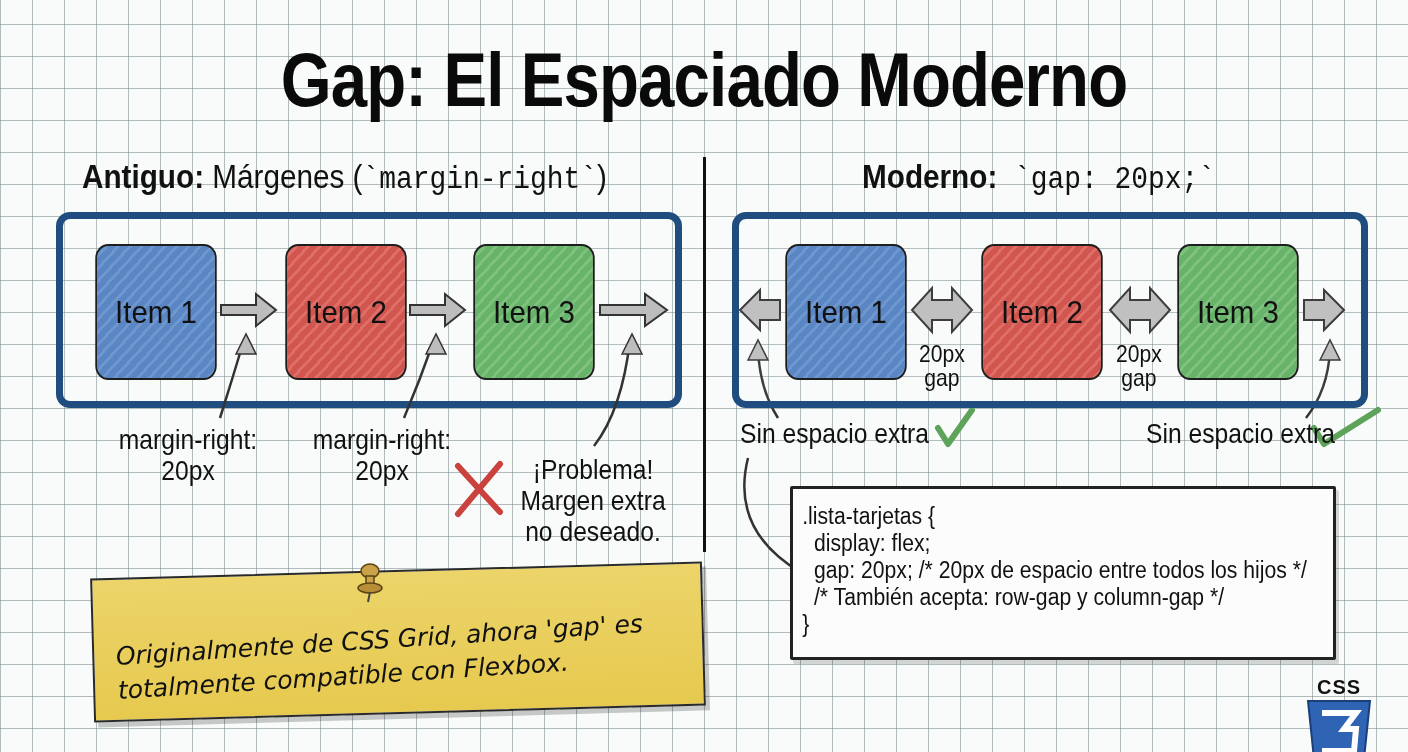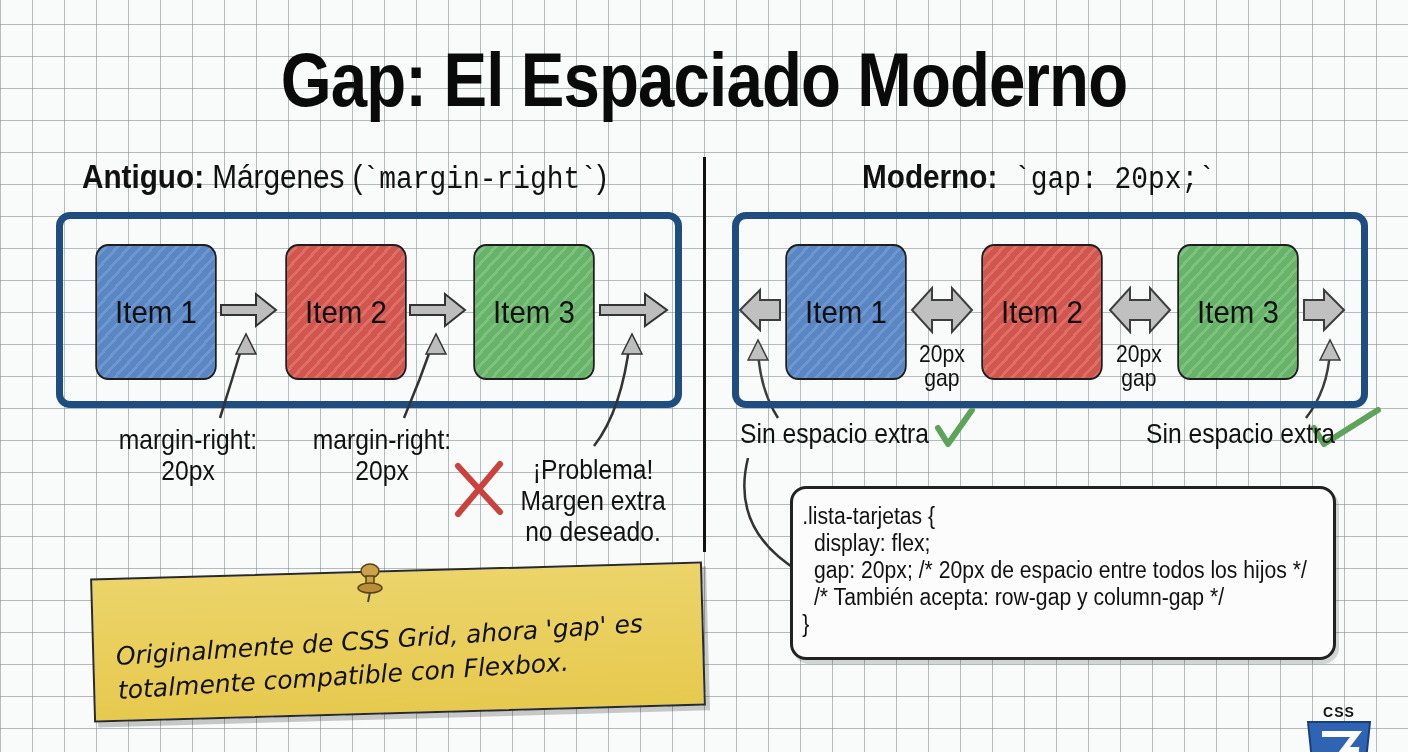--- a/index.html
+++ b/index.html
@@ -35,21 +35,21 @@
     display:flex; align-items:center; justify-content:center;
     font-size:32px; color:#111; transform:scaleX(0.92);
   }
   .item.blue { background:repeating-linear-gradient(135deg,#5b86c4 0 6px,#6e97d0 6px 9px); }
   .item.red { background:repeating-linear-gradient(135deg,#d25650 0 6px,#de6e66 6px 9px); }
   .item.green { background:repeating-linear-gradient(135deg,#67b369 0 6px,#7fc27f 6px 9px); }
   .label { font-size:28px; text-align:center; line-height:31px; white-space:nowrap; transform:scaleX(0.88); }
   .gap-label { font-size:24px; line-height:24px; text-align:center; transform:scaleX(0.88); }
   .code-box {
     left:790px; top:486px; width:540px; height:168px;
-    border:3px solid #222; background:#fbfcfb; border-radius:16px;
+    border:3px solid #222; background:#fbfcfb; border-radius:2px;
     box-shadow:3px 4px 0 rgba(0,0,0,0.15);
   }
   .code-box pre {
     margin:0; padding:14px 0 0 10px;
     font-family:"Liberation Sans", sans-serif; font-size:23px; line-height:27px;
     white-space:pre; transform:scaleX(0.92); transform-origin:left top;
   }
   .sticky {
     left:92px; top:570px; width:608px; height:140px;
     background:linear-gradient(180deg,#ecd46a,#e6c94e);
@@ -189,18 +189,18 @@
   <div class="sticky-text">Originalmente de CSS Grid, ahora 'gap' es totalmente compatible con Flexbox.</div>
 </div>
 <svg class="abs pin" viewBox="0 0 30 42">
   <ellipse cx="15" cy="9" rx="9" ry="7" fill="#c9a24a" stroke="#5a4413" stroke-width="1.5"></ellipse>
   <rect x="11" y="14" width="8" height="10" fill="#c9a24a" stroke="#5a4413" stroke-width="1.5"></rect>
   <ellipse cx="15" cy="26" rx="12" ry="5" fill="#b88e38" stroke="#5a4413" stroke-width="1.5"></ellipse>
   <line x1="15" y1="30" x2="13" y2="40" stroke="#444" stroke-width="2"></line>
 </svg>
 
 <div class="abs" style="left:1304px; top:676px; width:70px; height:76px;">
-  <div style="font-weight:bold; font-size:14px; text-align:center; color:#111; letter-spacing:1px;margin-top:28px;">CSS</div>
+  <div style="font-weight:bold; font-size:20px; text-align:center; color:#111; letter-spacing:1px;">CSS</div>
   <svg width="70" height="60" viewBox="0 0 70 60">
     <path d="M4,2 L66,2 L60,60 L10,60 Z" fill="#2f63b3" stroke="#1b3f7a" stroke-width="2"></path>
     <path d="M18,14 L52,14 L40,30 L52,30 L50,52 L18,52" fill="none" stroke="#fff" stroke-width="6"></path>
   </svg>
 </div>
 
 </body></html>

